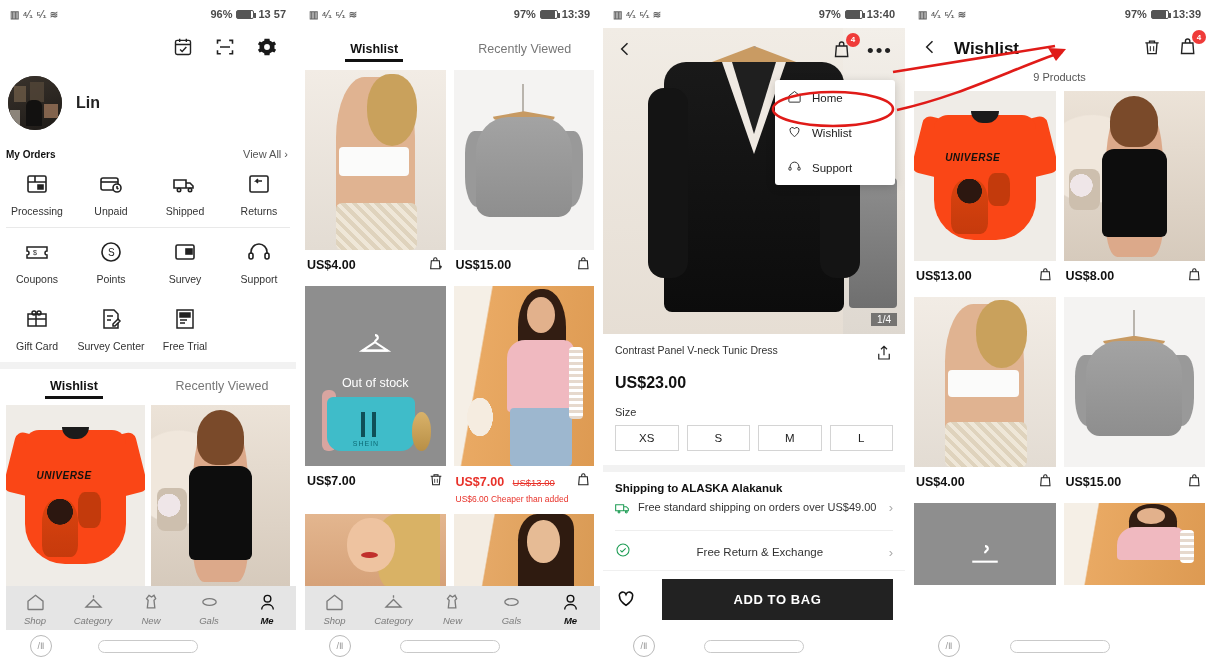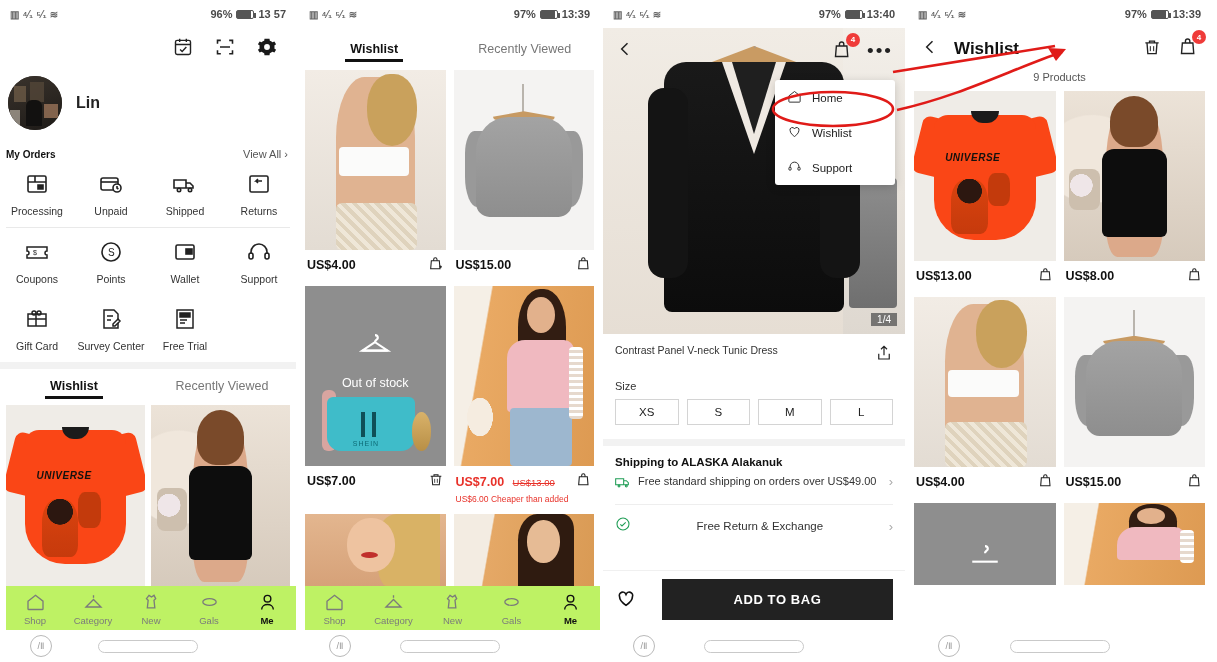--- a/index.html
+++ b/index.html
@@ -147,21 +147,21 @@
   .img-face1 .face{position:absolute;left:30%;top:6%;width:34%;height:70%;background:#eec3a0;border-radius:48%;}
   .img-face1 .lip{position:absolute;left:40%;top:50%;width:12%;height:8%;background:#c0302c;border-radius:50%;}
 
   .img-face2{background:#e6a96a;}
   .img-face2 .bg{position:absolute;inset:0;background:linear-gradient(100deg,#f3ece2 0 26%,#e5a866 27%,#d99a54 100%);}
   .img-face2 .hair{position:absolute;left:46%;top:0;width:40%;height:100%;background:#2f1b10;border-radius:34% 20% 0 0;}
   .img-face2 .face{position:absolute;left:52%;top:8%;width:24%;height:56%;background:#e6bb95;border-radius:48%;}
 
   
   .botnav { position:absolute; left:6px; right:0; bottom:32px; display:flex;
-            background:#bef264; padding:6px 0 4px; }
+            background:#e5e5e5; padding:6px 0 4px;font-style:italic; }
   .bn { flex:1; display:flex; flex-direction:column; align-items:center; gap:3px; }
   .bn .bl { font-size:9.5px; color:#7b7b7b; }
   .bn.active .bl { color:#111; font-weight:bold; }
   .bn svg { width:21px; height:20px; }
   .gesturebar { position:absolute; left:0; right:0; bottom:0; height:32px;
      display:flex; align-items:center; background:#fff; }
   .gcircle{ position:absolute; left:30px; width:22px;height:22px;border:1.5px solid #b9b9b9;
      border-radius:50%; font-size:9px;color:#9a9a9a;display:flex;align-items:center;justify-content:center;}
   .gpill { position:absolute; left:50%; transform:translateX(-50%); width:100px;height:13px;
      border:1.5px solid #c9c9c9; border-radius:8px; }
@@ -355,21 +355,21 @@
         </span>
         <span class="lbl">Points</span>
       </div>
       <div class="gcell">
         <span class="gicon">
           <svg viewBox="0 0 24 24" fill="none" stroke="#222" stroke-width="1.6">
             <rect x="3" y="5" width="18" height="14" rx="1.5"></rect>
               <rect x="13" y="9" width="6" height="5" fill="#222"></rect>
           </svg>
         </span>
-        <span class="lbl">Wallet</span>
+        <span class="lbl">Survey</span>
       </div>
       <div class="gcell">
         <span class="gicon">
           <svg viewBox="0 0 24 24" fill="none" stroke="#222" stroke-width="1.6">
             <path d="M4 14v-2a8 8 0 0116 0v2"></path>
               <rect x="2" y="13" width="4" height="6" rx="2"></rect>
               <rect x="18" y="13" width="4" height="6" rx="2"></rect>
           </svg>
         </span>
         <span class="lbl">Support</span>
@@ -729,20 +729,21 @@
     <div class="p3-body">
       <div class="pname-row">
         <div class="pname">Contrast Panel V-neck Tunic Dress</div>
         <span>
           <svg viewBox="0 0 24 24" width="18" height="18" fill="none" stroke="#222" stroke-width="1.6">
             <path d="M12 3v12M8 7l4-4 4 4"></path>
               <path d="M5 13v7h14v-7"></path>
           </svg>
         </span>
       </div>
+      <div class="pprice">US$23.00</div>
       <div class="sizelbl">Size</div>
       <div class="sizes">
         <div class="sizebox">XS</div>
         <div class="sizebox">S</div>
         <div class="sizebox">M</div>
         <div class="sizebox">L</div>
       </div>
     </div>
     <div class="sep"></div>
 

